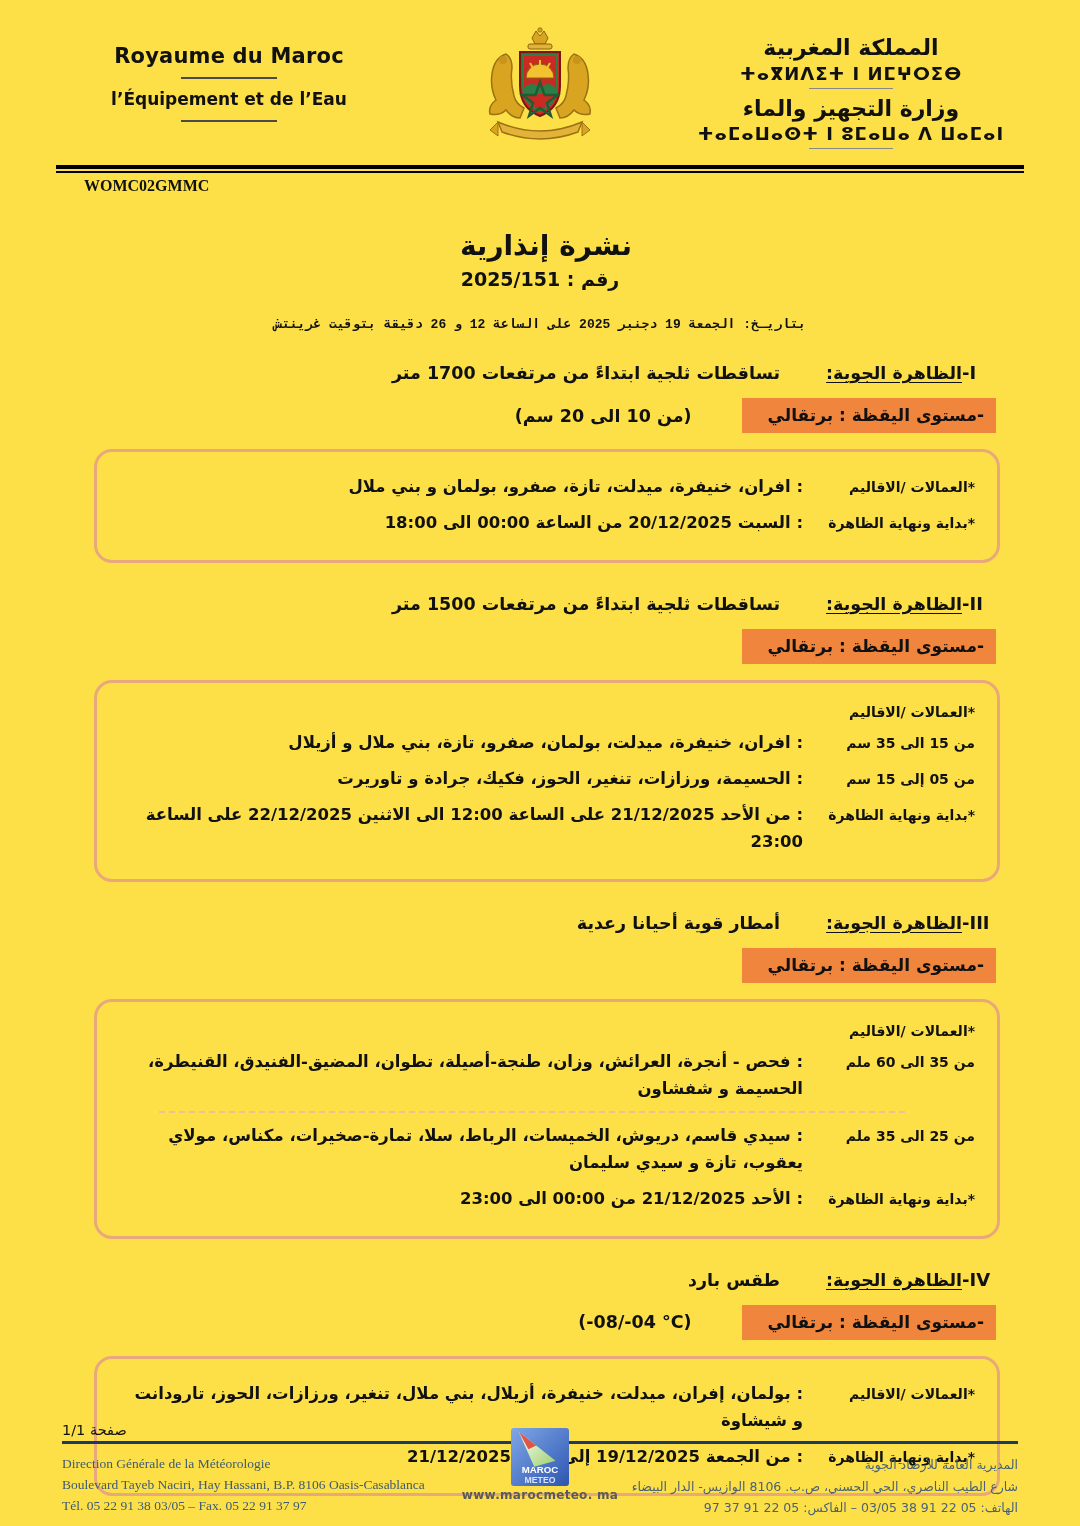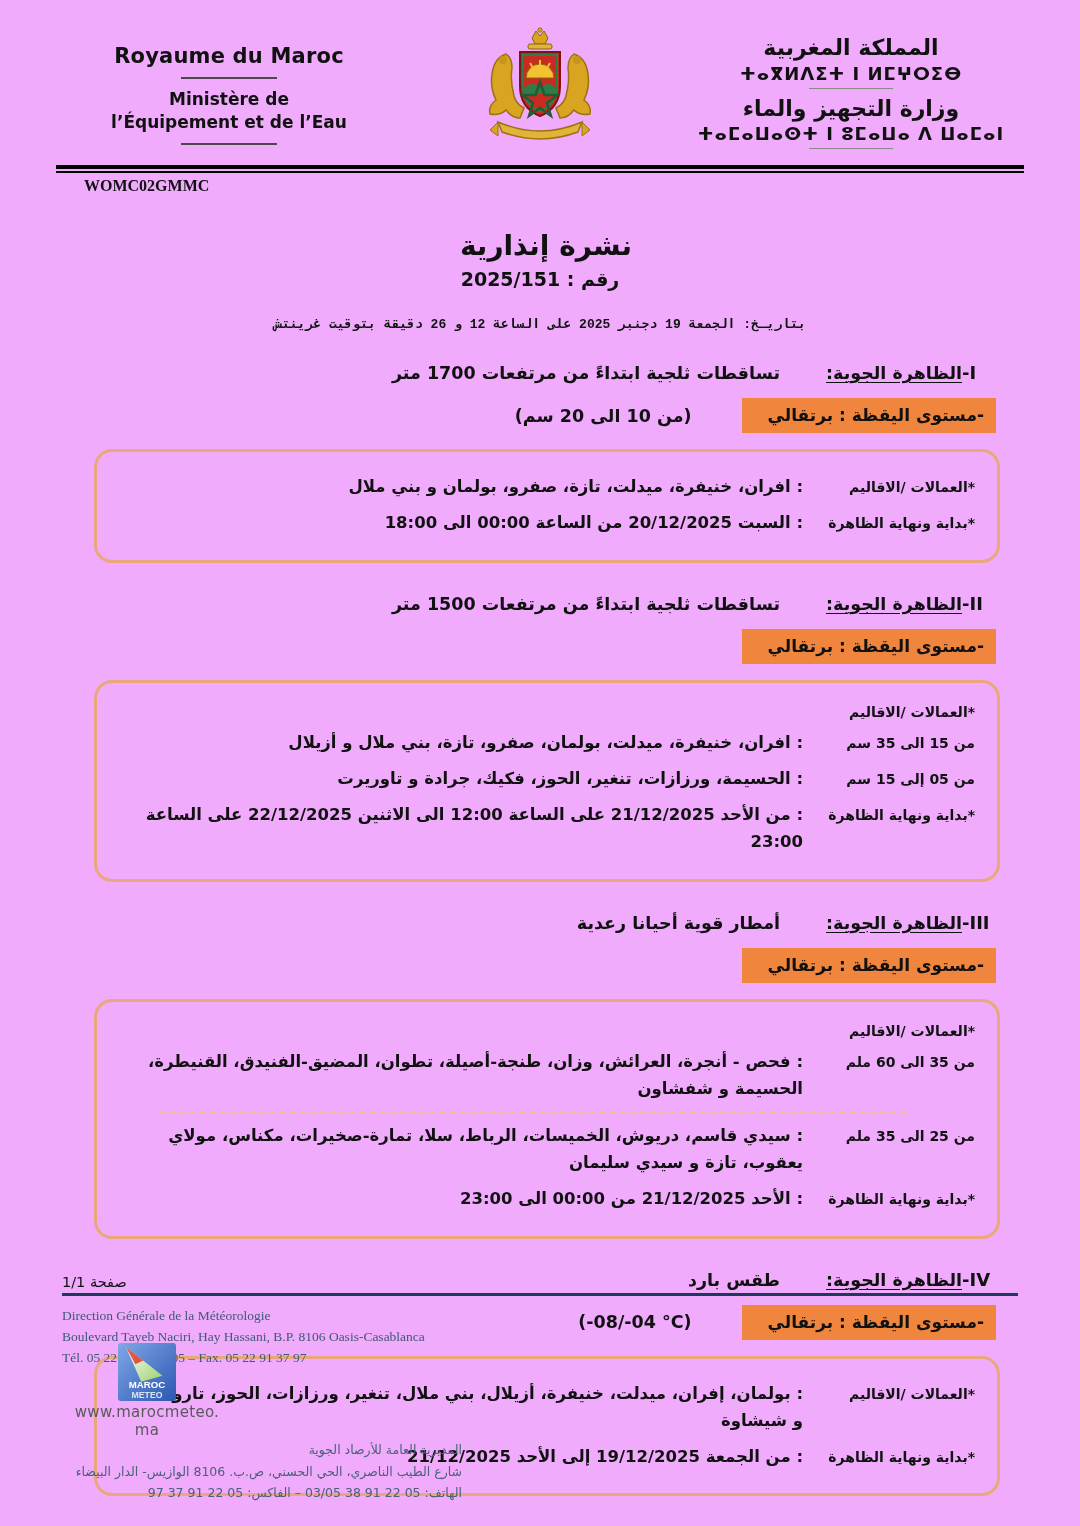--- a/index.html
+++ b/index.html
@@ -1,18 +1,18 @@
 <!DOCTYPE html>
 <html><head>
 <meta charset="utf-8">
 <style>
   * { margin:0; padding:0; box-sizing:border-box; }
   html,body { background:#e8e8e8; }
   .page {
-    width:1080px; height:1526px; margin:0 auto; background:#f0abfc;
+    width:1080px; height:1526px; margin:0 auto; background:#fde047;
     position:relative; overflow:hidden; color:#111;
     font-family:"DejaVu Sans", sans-serif;
   }
   
   .header { display:flex; justify-content:space-between; align-items:flex-start; padding:26px 64px 0 64px; }
   .hdr-left { width:330px; text-align:center; padding-top:18px; }
   .hdr-left .country { font-size:21px; font-weight:bold; letter-spacing:.2px; }
   .hdr-left .ministry { font-size:17px; font-weight:bold; line-height:1.35; }
   .mini-rule { width:96px; border-top:2px solid #4a4a4a; margin:9px auto; }
   .hdr-center { width:150px; display:flex; justify-content:center; }
@@ -38,40 +38,39 @@
   .vig-row { display:flex; align-items:center; margin:15px 22px 0 0; }
   .vig-badge { background:#F0853D; padding:7px 12px 8px 26px; font-size:17px; font-weight:bold; }
   .vig-extra { font-size:17.5px; font-weight:bold; margin-right:50px; unicode-bidi:plaintext; }
   .alert-box { border:3px solid #E9A87C; border-radius:18px; margin:16px 18px 6px 32px; padding:12px 22px 14px 22px; }
   .box-row { display:flex; align-items:baseline; margin:9px 0; }
   .box-label { min-width:172px; font-size:14px; font-weight:bold; white-space:nowrap; }
   .box-value { font-size:16.5px; font-weight:bold; line-height:1.65; flex:1; }
   .box-divider { border-top:2px dashed #F2BE96; margin:4px 70px 4px 40px; }
 
   
-  .footer { position:absolute; left:0; right:0; bottom:23px; padding:0 62px; }
+  .footer { position:absolute; left:0; right:0; bottom:8px; padding:0 62px; }
   .page-num { direction:rtl; width:fit-content; font-size:14.5px; margin-bottom:3px; }
   .footer-line { border-top:3.5px solid #1C3A5E; }
-  .footer-cols { display:flex; justify-content:flex-start; margin-top:10px;flex-direction:column; }
+  .footer-cols { display:flex; justify-content:flex-start; margin-top:10px; }
   .f-fr { font-family:"Liberation Serif", serif; font-size:13.5px; color:#3E5A75; line-height:1.55; width:400px; }
   .f-ar { font-size:12.5px; color:#4A6177; direction:rtl; text-align:right; line-height:1.7; width:400px; }
   .f-center { width:170px; text-align:center; position:relative; }
   .meteo-logo { width:58px; height:58px; margin:-26px auto 2px auto; display:block; position:relative; }
-  .website { font-size:15px; color:#5a5a5a; font-weight:normal; letter-spacing:.3px; }
+  .website { font-size:12px; color:#5a5a5a; font-weight:bold; letter-spacing:.3px; }
 </style>
 </head>
 <body>
 
 <div class="page">
 
   <div class="header">
     <div class="hdr-left">
       <div class="country">Royaume du Maroc</div>
       <div class="mini-rule"></div>
-      <div class="ministry">Ministère de</div>
       <div class="ministry">l’Équipement et de l’Eau</div>
       <div class="mini-rule"></div>
     </div>
 
     <div class="hdr-center">
 
       <svg width="128" height="122" viewBox="0 0 128 122">
 
         <path d="M56 12 l4 -7 4 5 4 -5 4 7 -3 6 h-10 z" fill="#D9A520" stroke="#8a6410" stroke-width="1"></path>
         <circle cx="64" cy="4" r="2.2" fill="#D9A520" stroke="#8a6410" stroke-width=".8"></circle>

